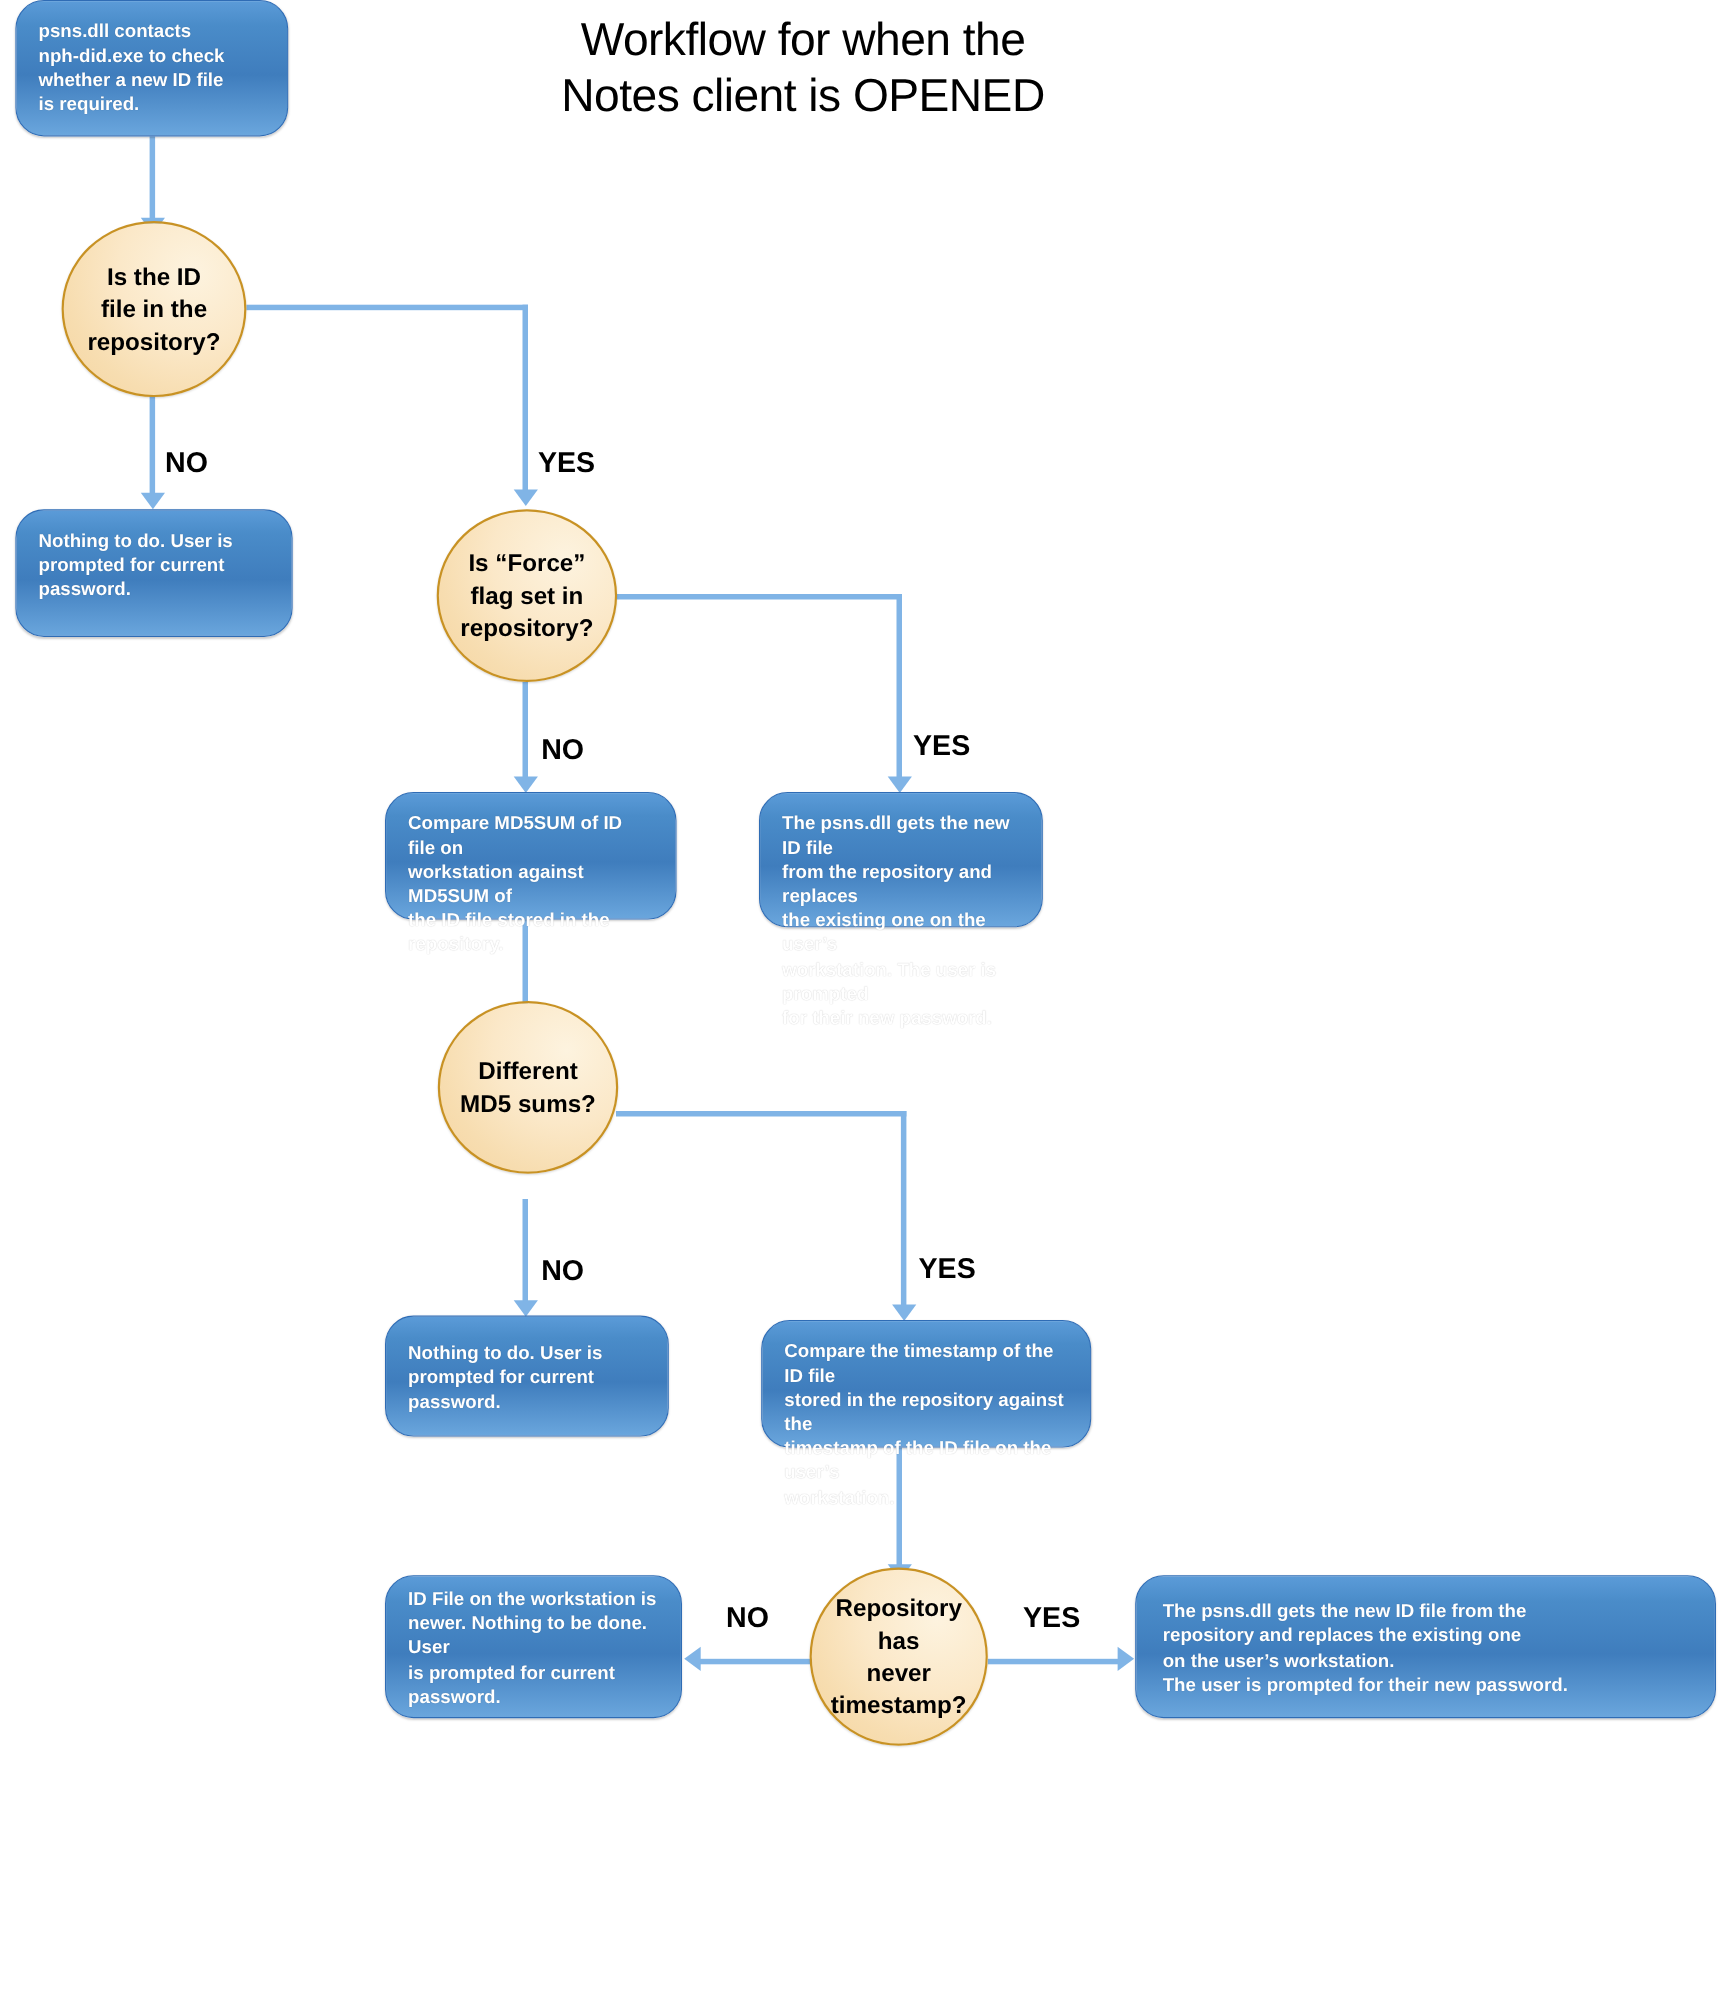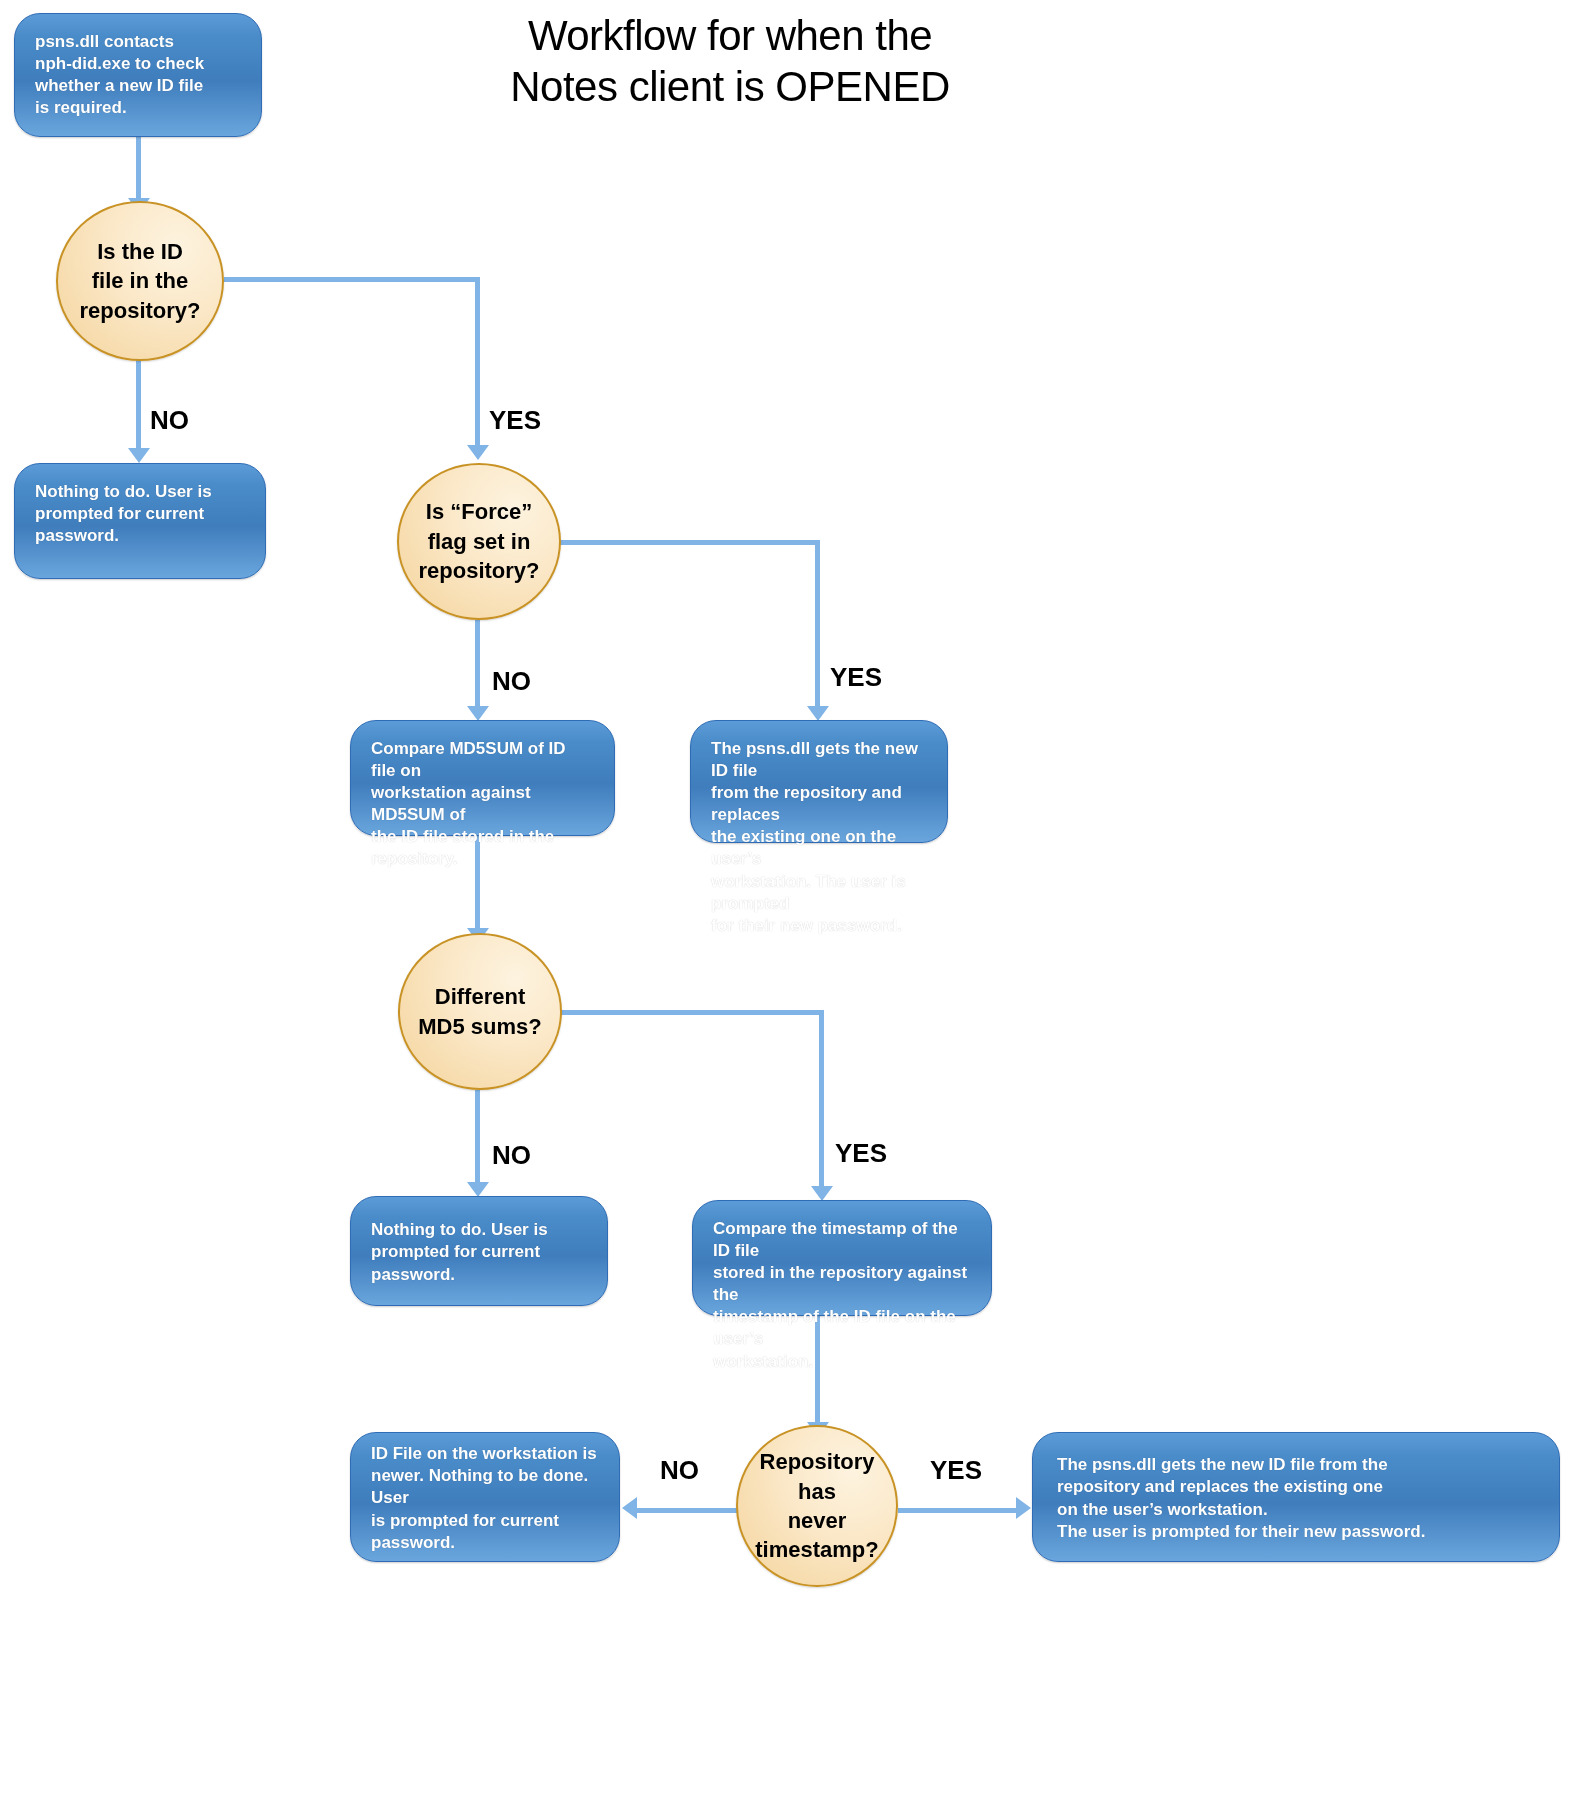--- a/index.html
+++ b/index.html
@@ -163,21 +163,21 @@
 
   <div class="elabel" style="left:150px; top:405px;">NO</div>
   <div class="elabel" style="left:489px; top:405px;">YES</div>
   <div class="elabel" style="left:492px; top:666px;">NO</div>
   <div class="elabel" style="left:830px; top:662px;">YES</div>
   <div class="elabel" style="left:492px; top:1140px;">NO</div>
   <div class="elabel" style="left:835px; top:1138px;">YES</div>
   <div class="elabel" style="left:660px; top:1455px;">NO</div>
   <div class="elabel" style="left:930px; top:1455px;">YES</div>
 
-  <div class="box" style="left:14px; top:0px; width:248px; height:124px;margin-top:13px;">
+  <div class="box" style="left:14px; top:0px; width:248px; height:124px;">
     <span class="txt">psns.dll contacts
 nph-did.exe to check
 whether a new ID file
 is required.</span>
   </div>
 
   <div class="circle" style="left:56px; top:201px; width:168px; height:160px;">
     <span class="txt">Is the ID
 file in the
 repository?</span>
@@ -202,21 +202,21 @@
   </div>
 
   <div class="box" style="left:690px; top:720px; width:258px; height:123px;">
     <span class="txt">The psns.dll gets the new ID file
 from the repository and replaces
 the existing one on the user’s
 workstation. The user is prompted
 for their new password.</span>
   </div>
 
-  <div class="circle" style="left:398px; top:933px; width:164px; height:157px;">
+  <div class="circle" style="left:398px; top:910px; width:164px; height:157px;">
     <span class="txt">Different
 MD5 sums?</span>
   </div>
 
   <div class="box mid" style="left:350px; top:1196px; width:258px; height:110px;">
     <span class="txt">Nothing to do. User is
 prompted for current
 password.</span>
   </div>
 

